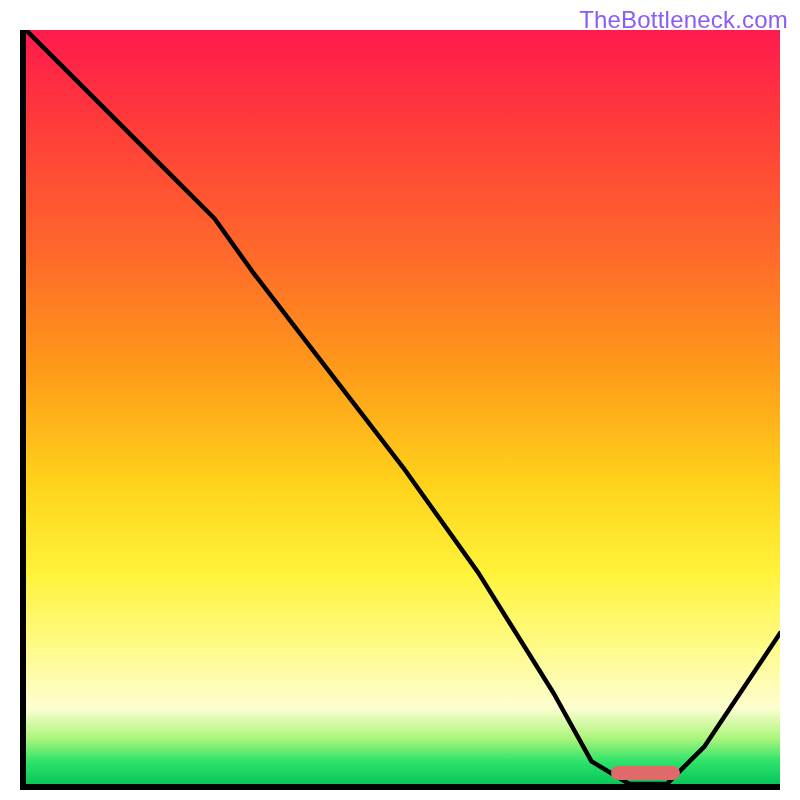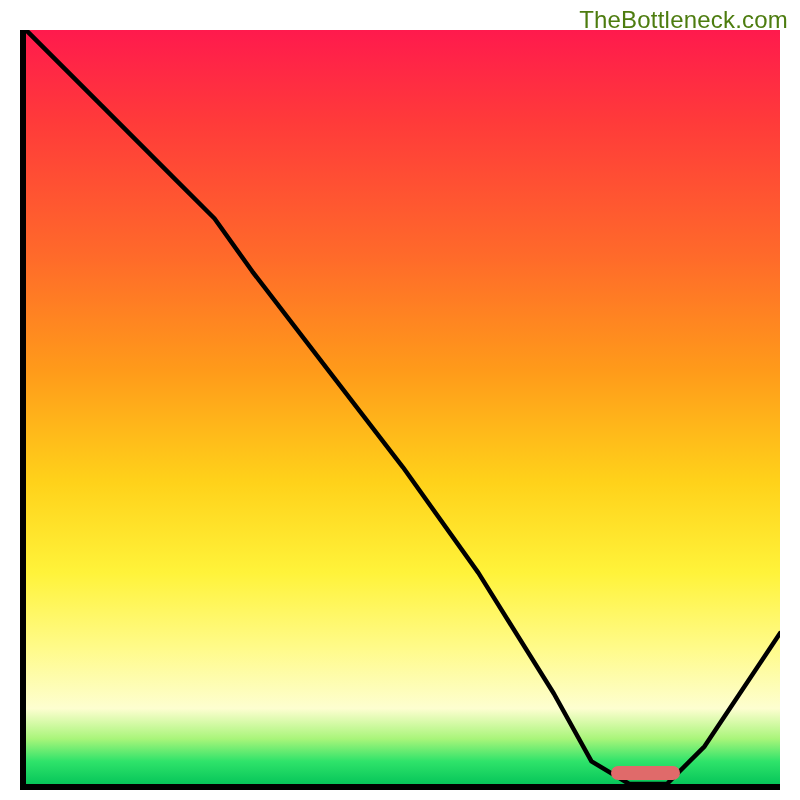--- a/index.html
+++ b/index.html
@@ -8,21 +8,21 @@
     width: 800px;
     height: 800px;
     background: #ffffff;
     font-family: Arial, Helvetica, sans-serif;
     position: relative;
   }
   .watermark {
     position: absolute;
     top: 6px;
     right: 12px;
-    color: #4d7c0f;
+    color: #8b5cf6;
     font-size: 24px;
     font-weight: 400;
     letter-spacing: 0.2px;
   }
   .plot-area {
     position: absolute;
     left: 20px;
     top: 30px;
     width: 760px;
     height: 760px;

